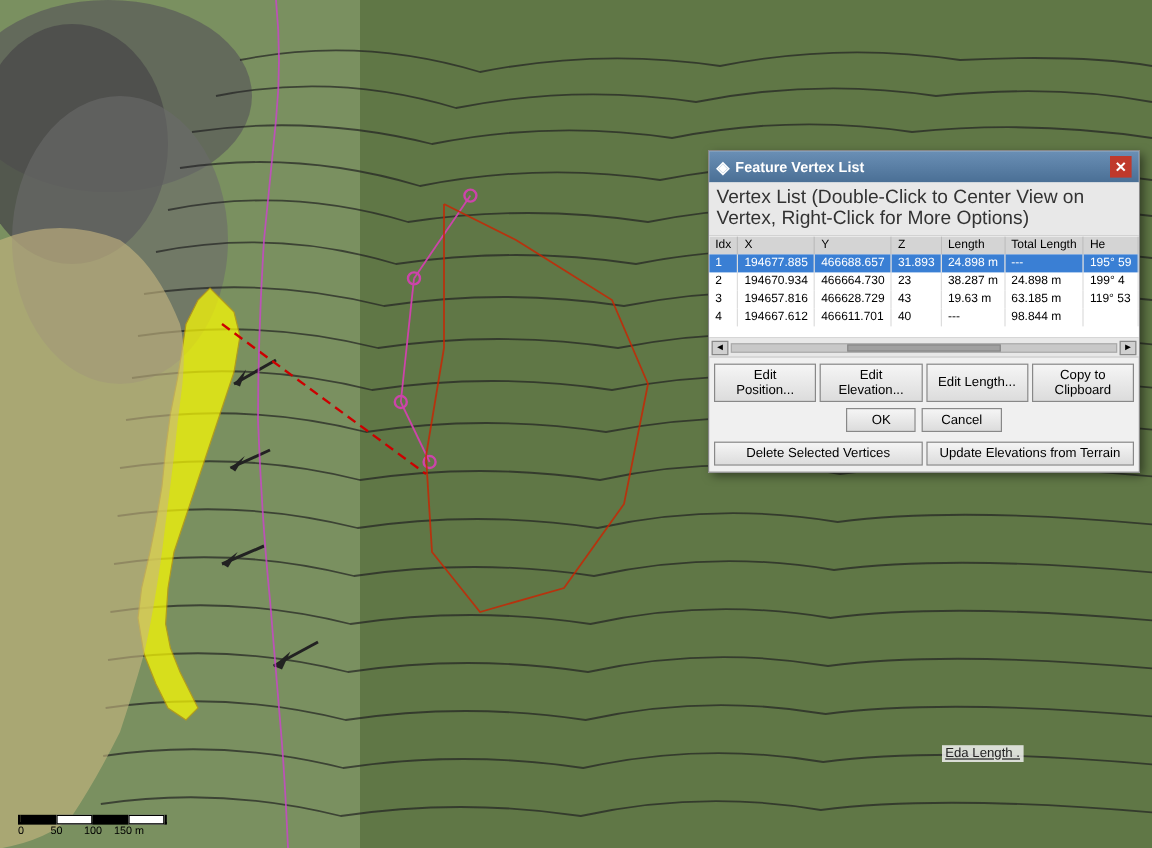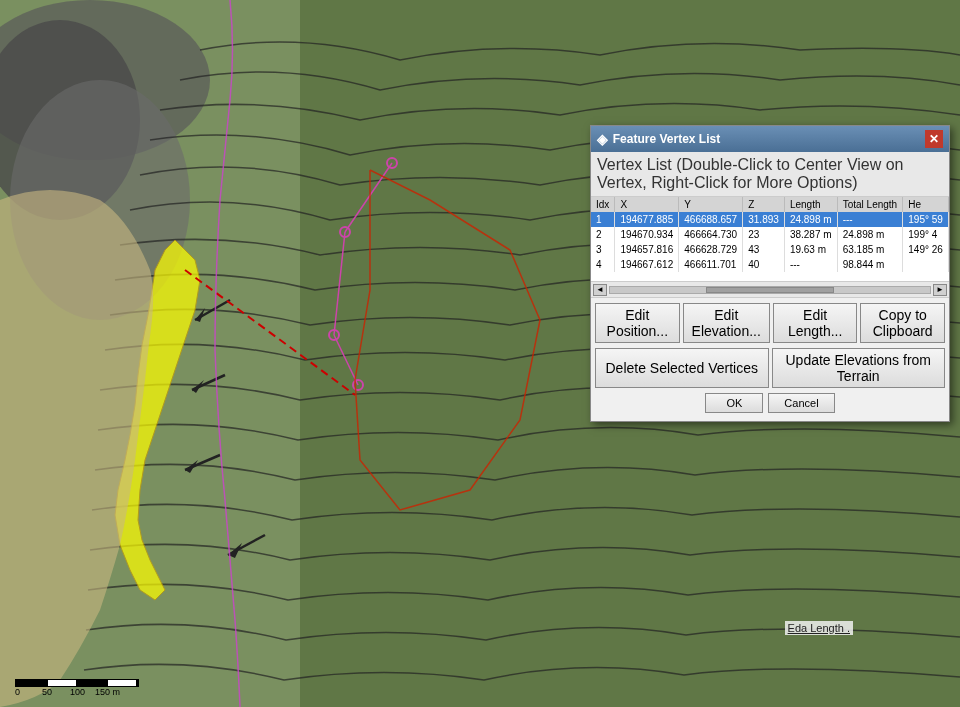--- a/index.html
+++ b/index.html
@@ -166,21 +166,21 @@
       display: flex;
       padding: 0 4px 8px;
       gap: 5px;
       justify-content: center;
     }
 
     .dialog-btn {
       background: linear-gradient(to bottom, #f5f5f5, #dcdcdc);
       border: 1px solid #888;
       padding: 3px 8px;
-      font-size: 14px;
+      font-size: 11px;
       cursor: pointer;
       flex: 1;
     }
 
     .dialog-btn-ok {
       background: linear-gradient(to bottom, #f5f5f5, #dcdcdc);
       border: 1px solid #888;
       padding: 3px 20px;
       font-size: 11px;
       cursor: pointer;
@@ -358,21 +358,21 @@
             <td>24.898 m</td>
             <td>199° 4</td>
           </tr>
           <tr>
             <td>3</td>
             <td>194657.816</td>
             <td>466628.729</td>
             <td>43</td>
             <td>19.63 m</td>
             <td>63.185 m</td>
-            <td>149° 26</td>
+            <td>119° 53</td>
           </tr>
           <tr>
             <td>4</td>
             <td>194667.612</td>
             <td>466611.701</td>
             <td>40</td>
             <td>---</td>
             <td>98.844 m</td>
             <td></td>
           </tr>
@@ -388,23 +388,23 @@
     <div class="scroll-btn">►</div>
   </div>
 
   <div id="buttons-row1">
     <button class="dialog-btn">Edit Position...</button>
     <button class="dialog-btn">Edit Elevation...</button>
     <button class="dialog-btn">Edit Length...</button>
     <button class="dialog-btn">Copy to Clipboard</button>
   </div>
 
+  <div id="buttons-row3">
+    <button class="dialog-btn-ok">OK</button>
+    <button class="dialog-btn-cancel">Cancel</button>
+  </div>
+
   <div id="buttons-row2">
     <button class="dialog-btn">Delete Selected Vertices</button>
     <button class="dialog-btn">Update Elevations from Terrain</button>
   </div>
 
-  <div id="buttons-row3">
-    <button class="dialog-btn-ok">OK</button>
-    <button class="dialog-btn-cancel">Cancel</button>
-  </div>
-
 </div>
 
 </body></html>

